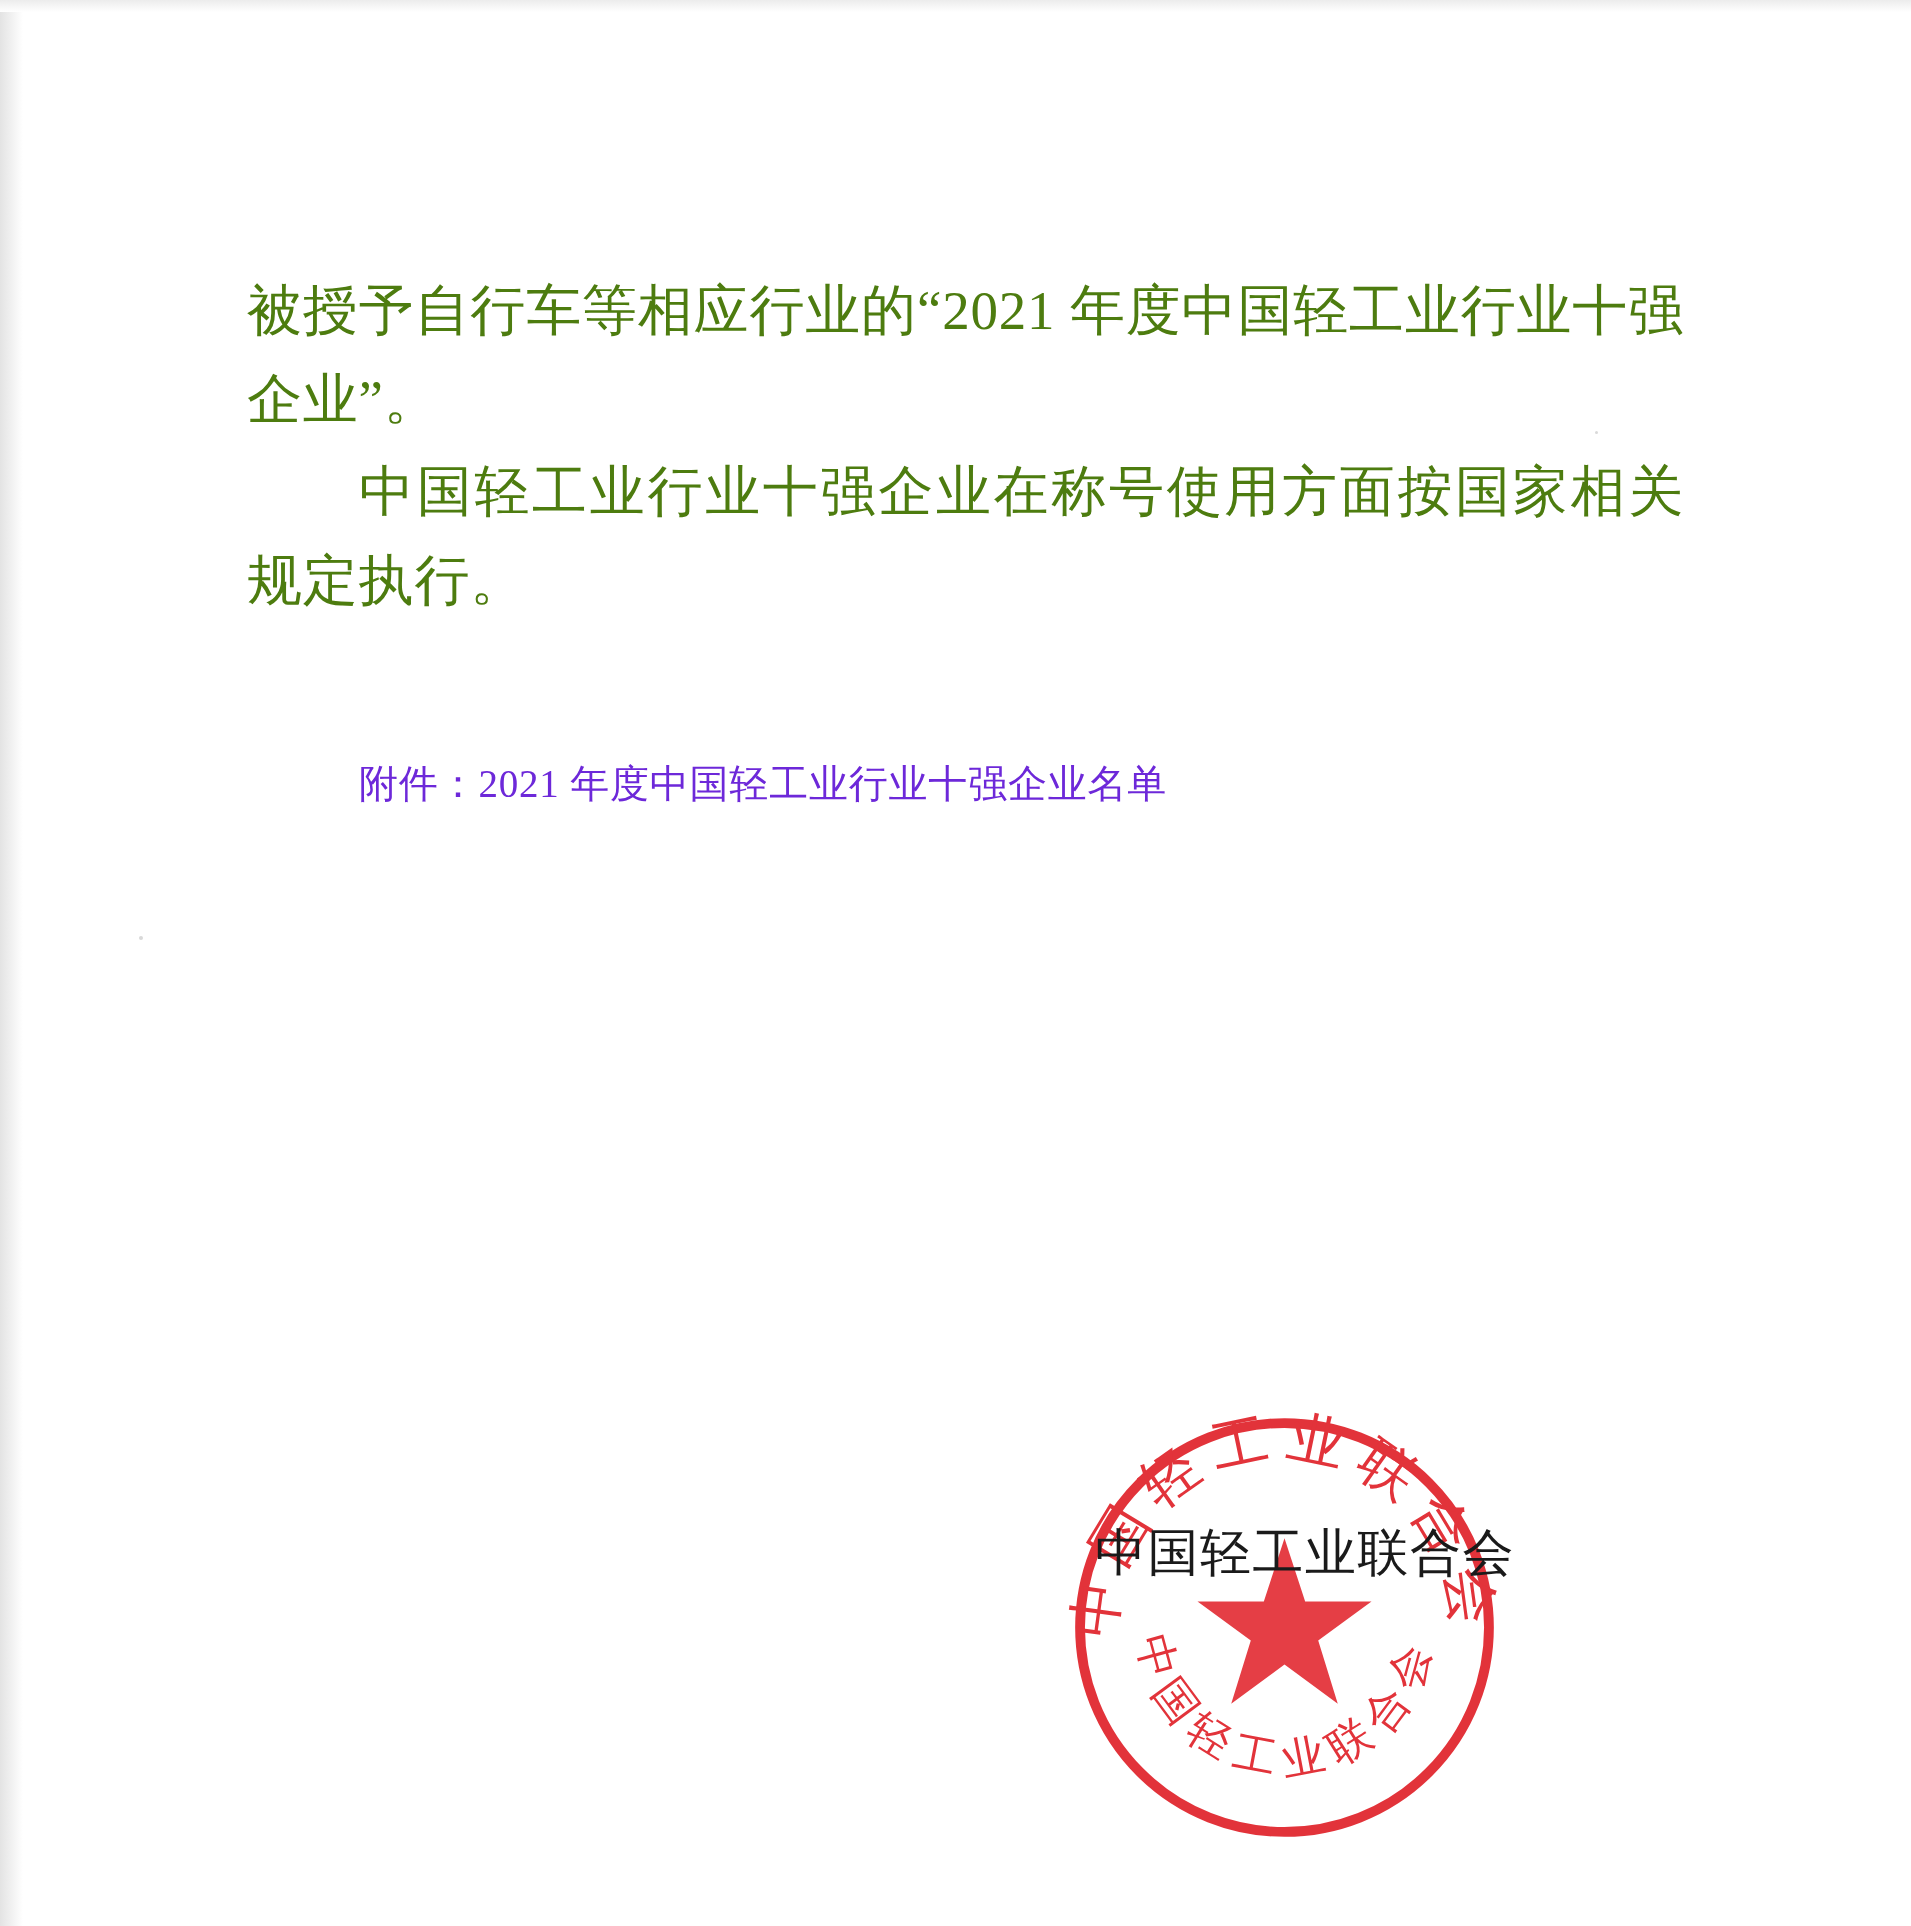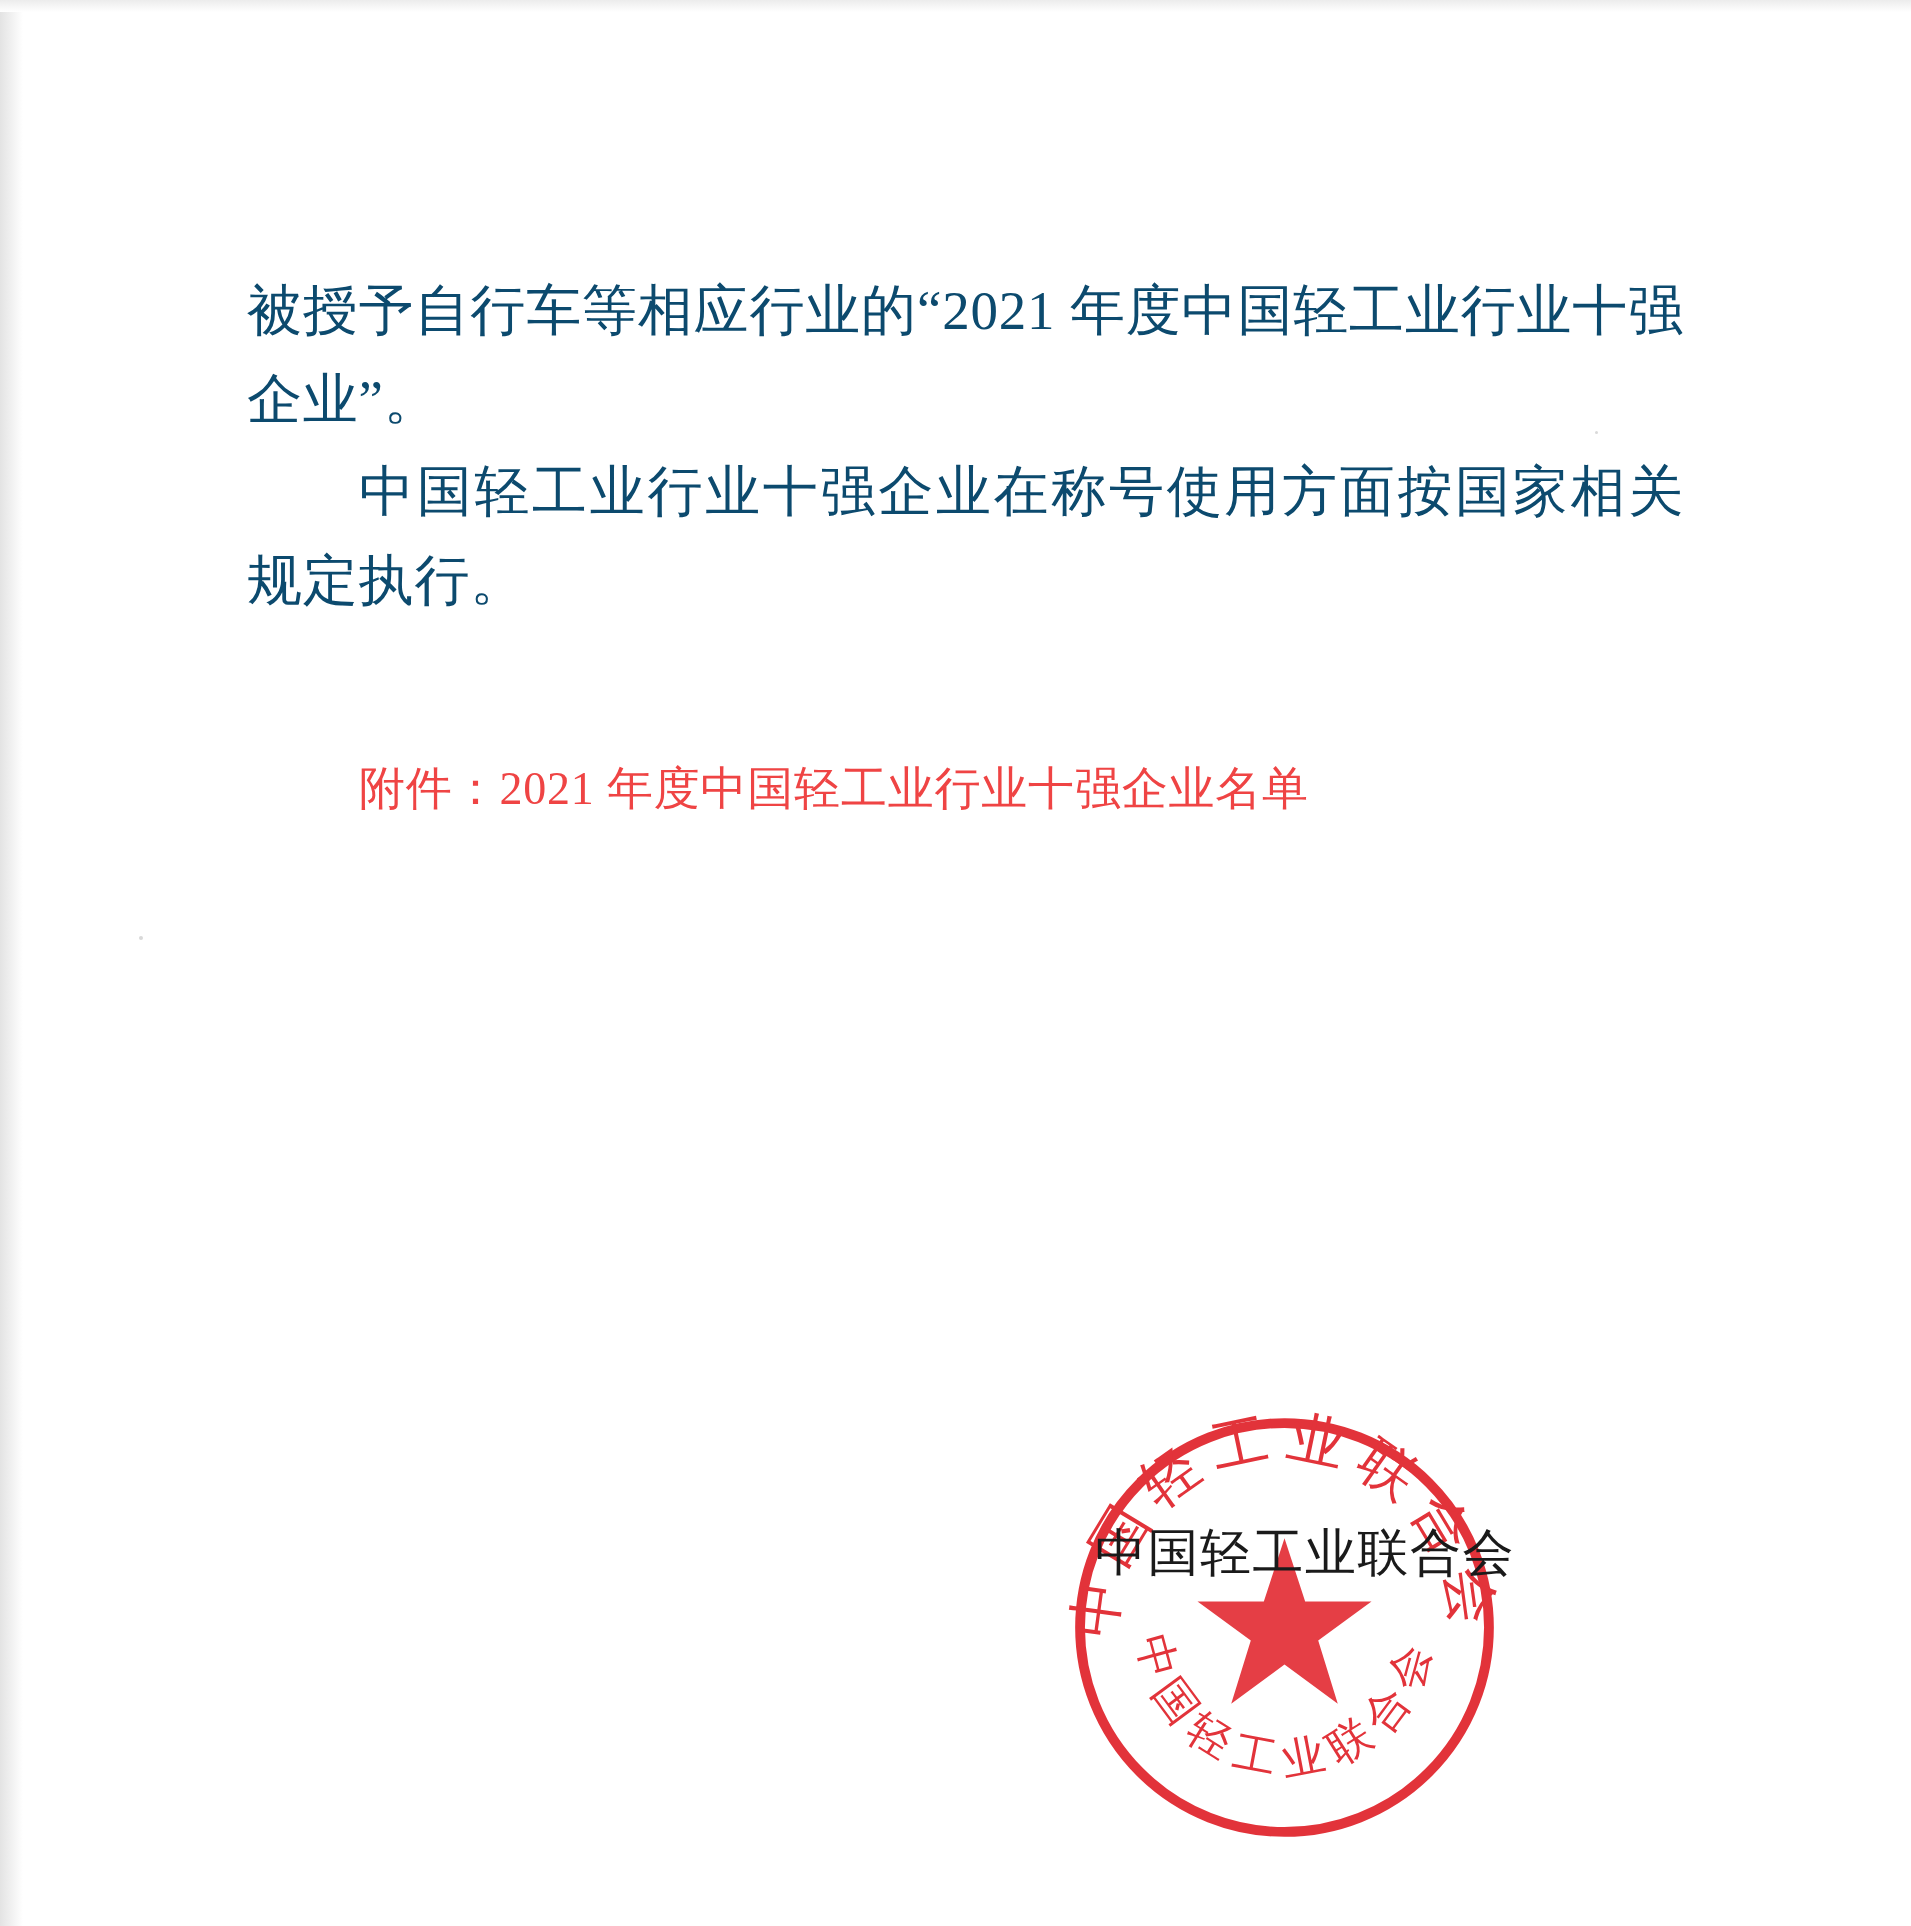--- a/index.html
+++ b/index.html
@@ -36,37 +36,37 @@
   }
   .content {
     position: absolute;
     left: 247px;
     top: 266px;
     width: 1437px;
   }
   .para {
     font-size: 55px;
     line-height: 1.62;
-    color: #0c4a6e;
+    color: #4d7c0f;
     letter-spacing: 0.8px;
     text-align: justify;
     text-justify: inter-ideograph;
     margin: 0 0 2.3px 0;
     font-family: "Liberation Serif", "DejaVu Serif", serif;
   }
   .para.indent {
     text-indent: 112px;
   }
   .para.spaced {
     margin-top: 3.1px;
   }
   .attachment {
-    font-size: 46px;
+    font-size: 39px;
     line-height: 1.62;
-    color: #ef4444;
+    color: #6d28d9;
     letter-spacing: 0.8px;
     text-indent: 112px;
     margin: 127px 0 0 0;
   }
   .signature-block {
     position: absolute;
     right: 277px;
     top: 1514px;
     width: 539px;
     text-align: left;

